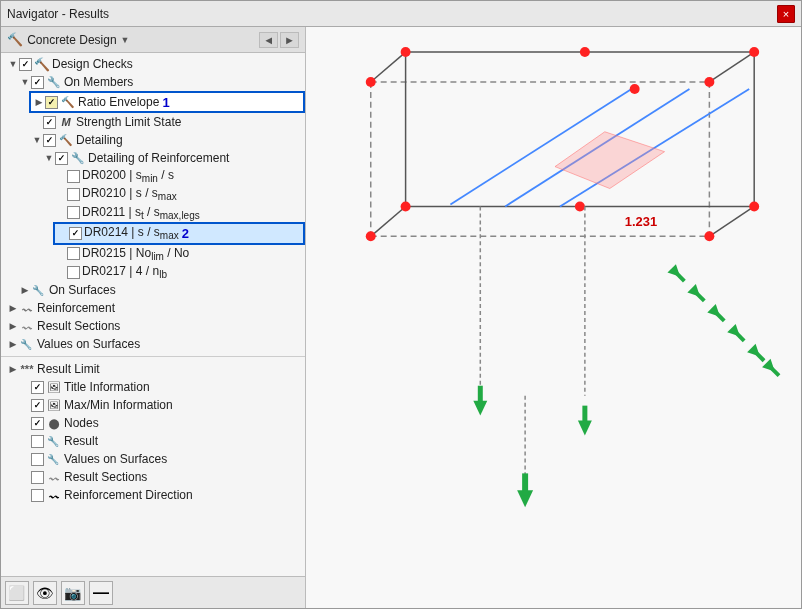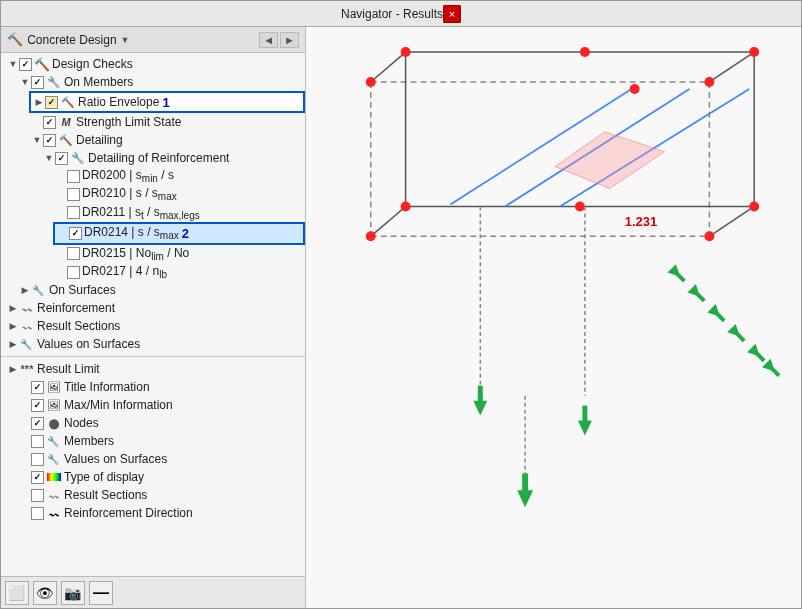--- a/index.html
+++ b/index.html
@@ -1,20 +1,20 @@
 <!DOCTYPE html>
 <html><head>
   <meta charset="utf-8">
   <style>
     * { margin: 0; padding: 0; box-sizing: border-box; }
     body { font-family: 'Segoe UI', Arial, sans-serif; font-size: 12px; background: #f0f0f0; width: 802px; height: 609px; overflow: hidden; }
 
     .window { width: 802px; height: 609px; display: flex; flex-direction: column; background: #f0f0f0; border: 1px solid #999; }
 
-    .title-bar { background: #e8e8e8; border-bottom: 1px solid #aaa; padding: 12px 6px; display: flex; align-items: center; justify-content: center; height: 26px; }
+    .title-bar { background: #e8e8e8; border-bottom: 1px solid #aaa; padding: 12px 6px; display: flex; align-items: center; justify-content: space-between; height: 26px; }
     .title-bar-text { font-size: 12px; color: #222; }
     .title-bar-close { width: 18px; height: 18px; background: #c00; border: 1px solid #900; color: white; font-size: 11px; display: flex; align-items: center; justify-content: center; cursor: pointer; border-radius: 1px; }
 
     .main-content { display: flex; flex: 1; overflow: hidden; }
 
     
     .left-panel { width: 305px; min-width: 305px; background: #f5f5f5; border-right: 1px solid #bbb; display: flex; flex-direction: column; overflow: hidden; }
 
     .panel-header { background: #e0e0e0; border-bottom: 1px solid #bbb; padding: 3px 6px; display: flex; align-items: center; justify-content: space-between; height: 26px; }
     .panel-header-title { font-size: 12px; color: #222; display: flex; align-items: center; gap: 4px; }
@@ -222,38 +222,30 @@
           <span class="expand-arrow leaf"></span>
           <span class="checkbox checked"></span>
           <span class="node-icon" style="font-size:10px; color:#555;">⬤</span>
           <span class="node-label">Nodes</span>
         </div>
 
         <div class="tree-item indent2">
           <span class="expand-arrow leaf"></span>
           <span class="checkbox"></span>
           <span class="node-icon" style="font-size:10px;">🔧</span>
-          <span class="node-label">Members</span>
+          <span class="node-label">Result</span>
         </div>
 
         <div class="tree-item indent2">
           <span class="expand-arrow leaf"></span>
           <span class="checkbox"></span>
           <span class="node-icon" style="font-size:10px;">🔧</span>
           <span class="node-label">Values on Surfaces</span>
         </div>
 
-        <div class="tree-item indent2">
-          <span class="expand-arrow leaf"></span>
-          <span class="checkbox checked"></span>
-          <span class="node-icon" style="font-size:9px;">
-            <span style="display:inline-block; width:14px; height:8px; background: linear-gradient(90deg, #f00, #ff0, #0f0, #00f);"></span>
-          </span>
-          <span class="node-label">Type of display</span>
-        </div>
 
         <div class="tree-item indent2">
           <span class="expand-arrow leaf"></span>
           <span class="checkbox"></span>
           <span class="node-icon" style="font-size:10px; color:#888;">〰</span>
           <span class="node-label">Result Sections</span>
         </div>
 
         <div class="tree-item indent2">
           <span class="expand-arrow leaf"></span>

